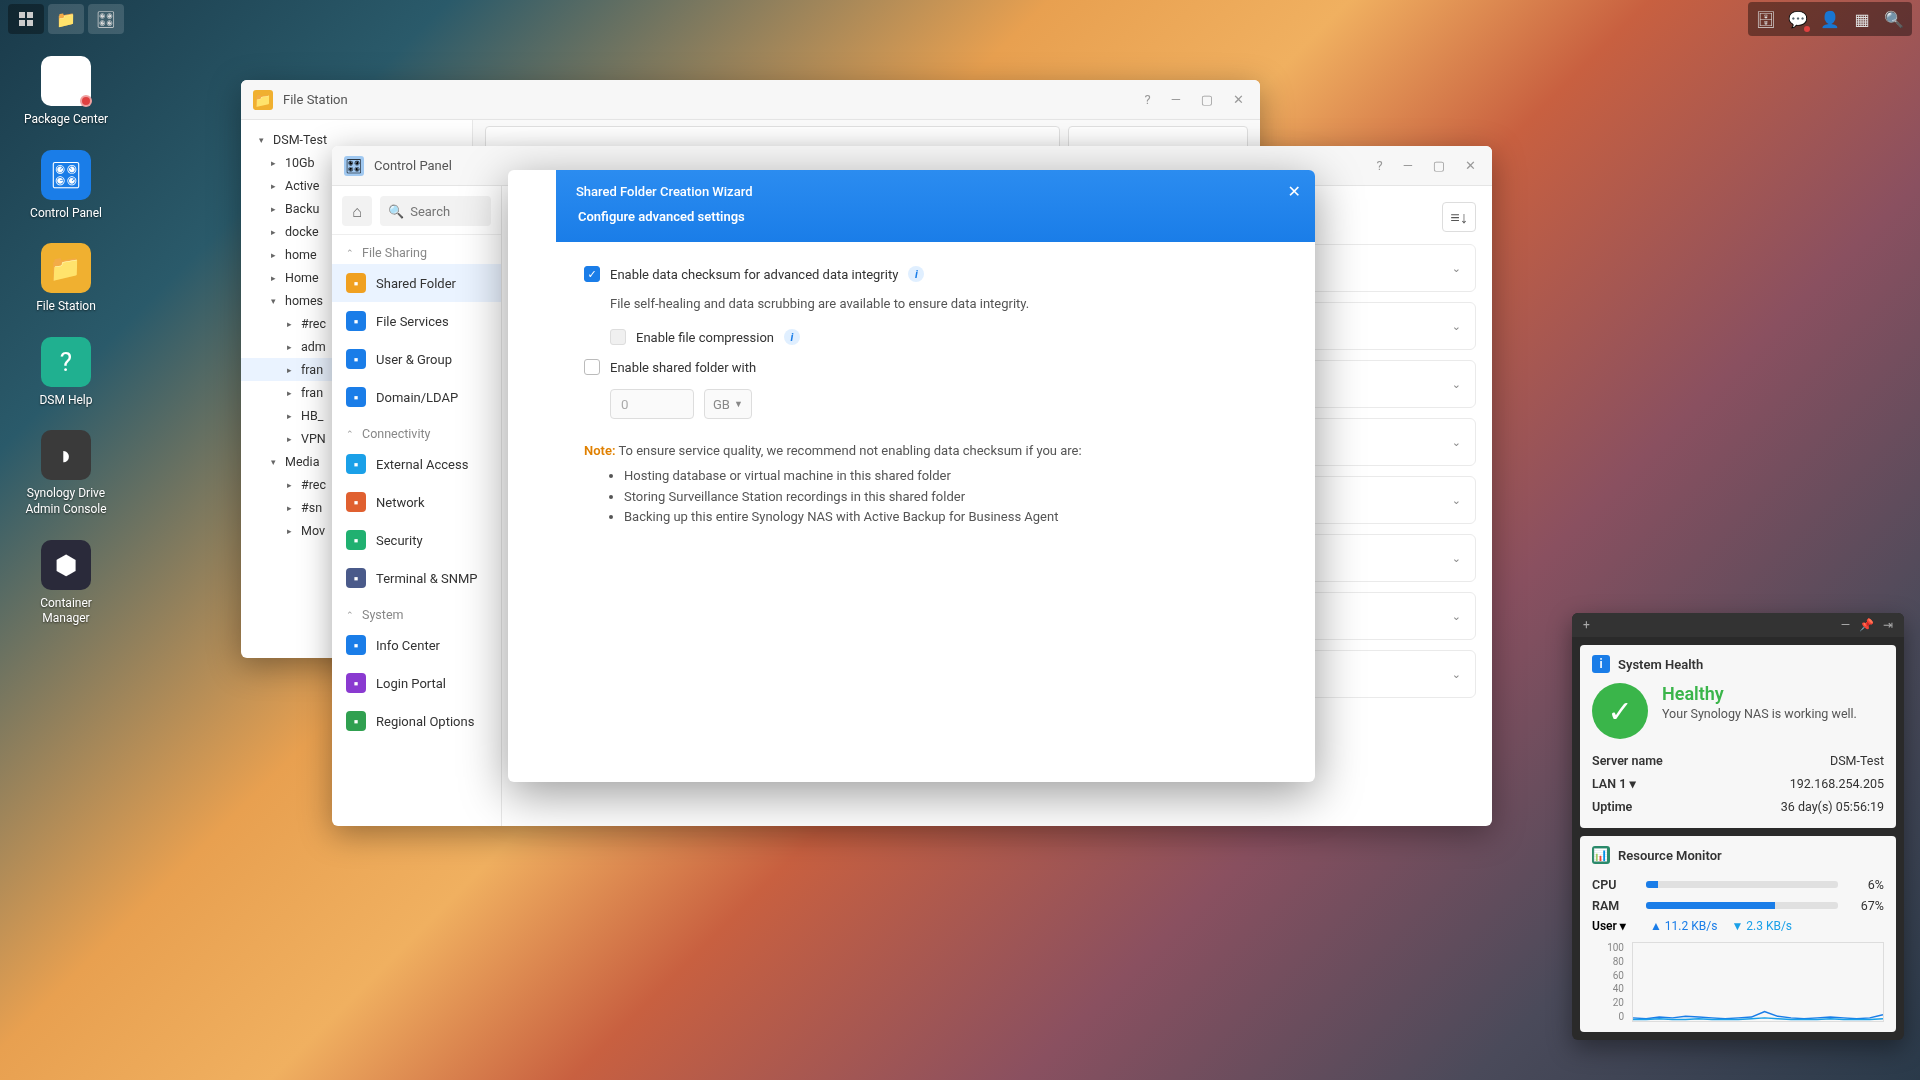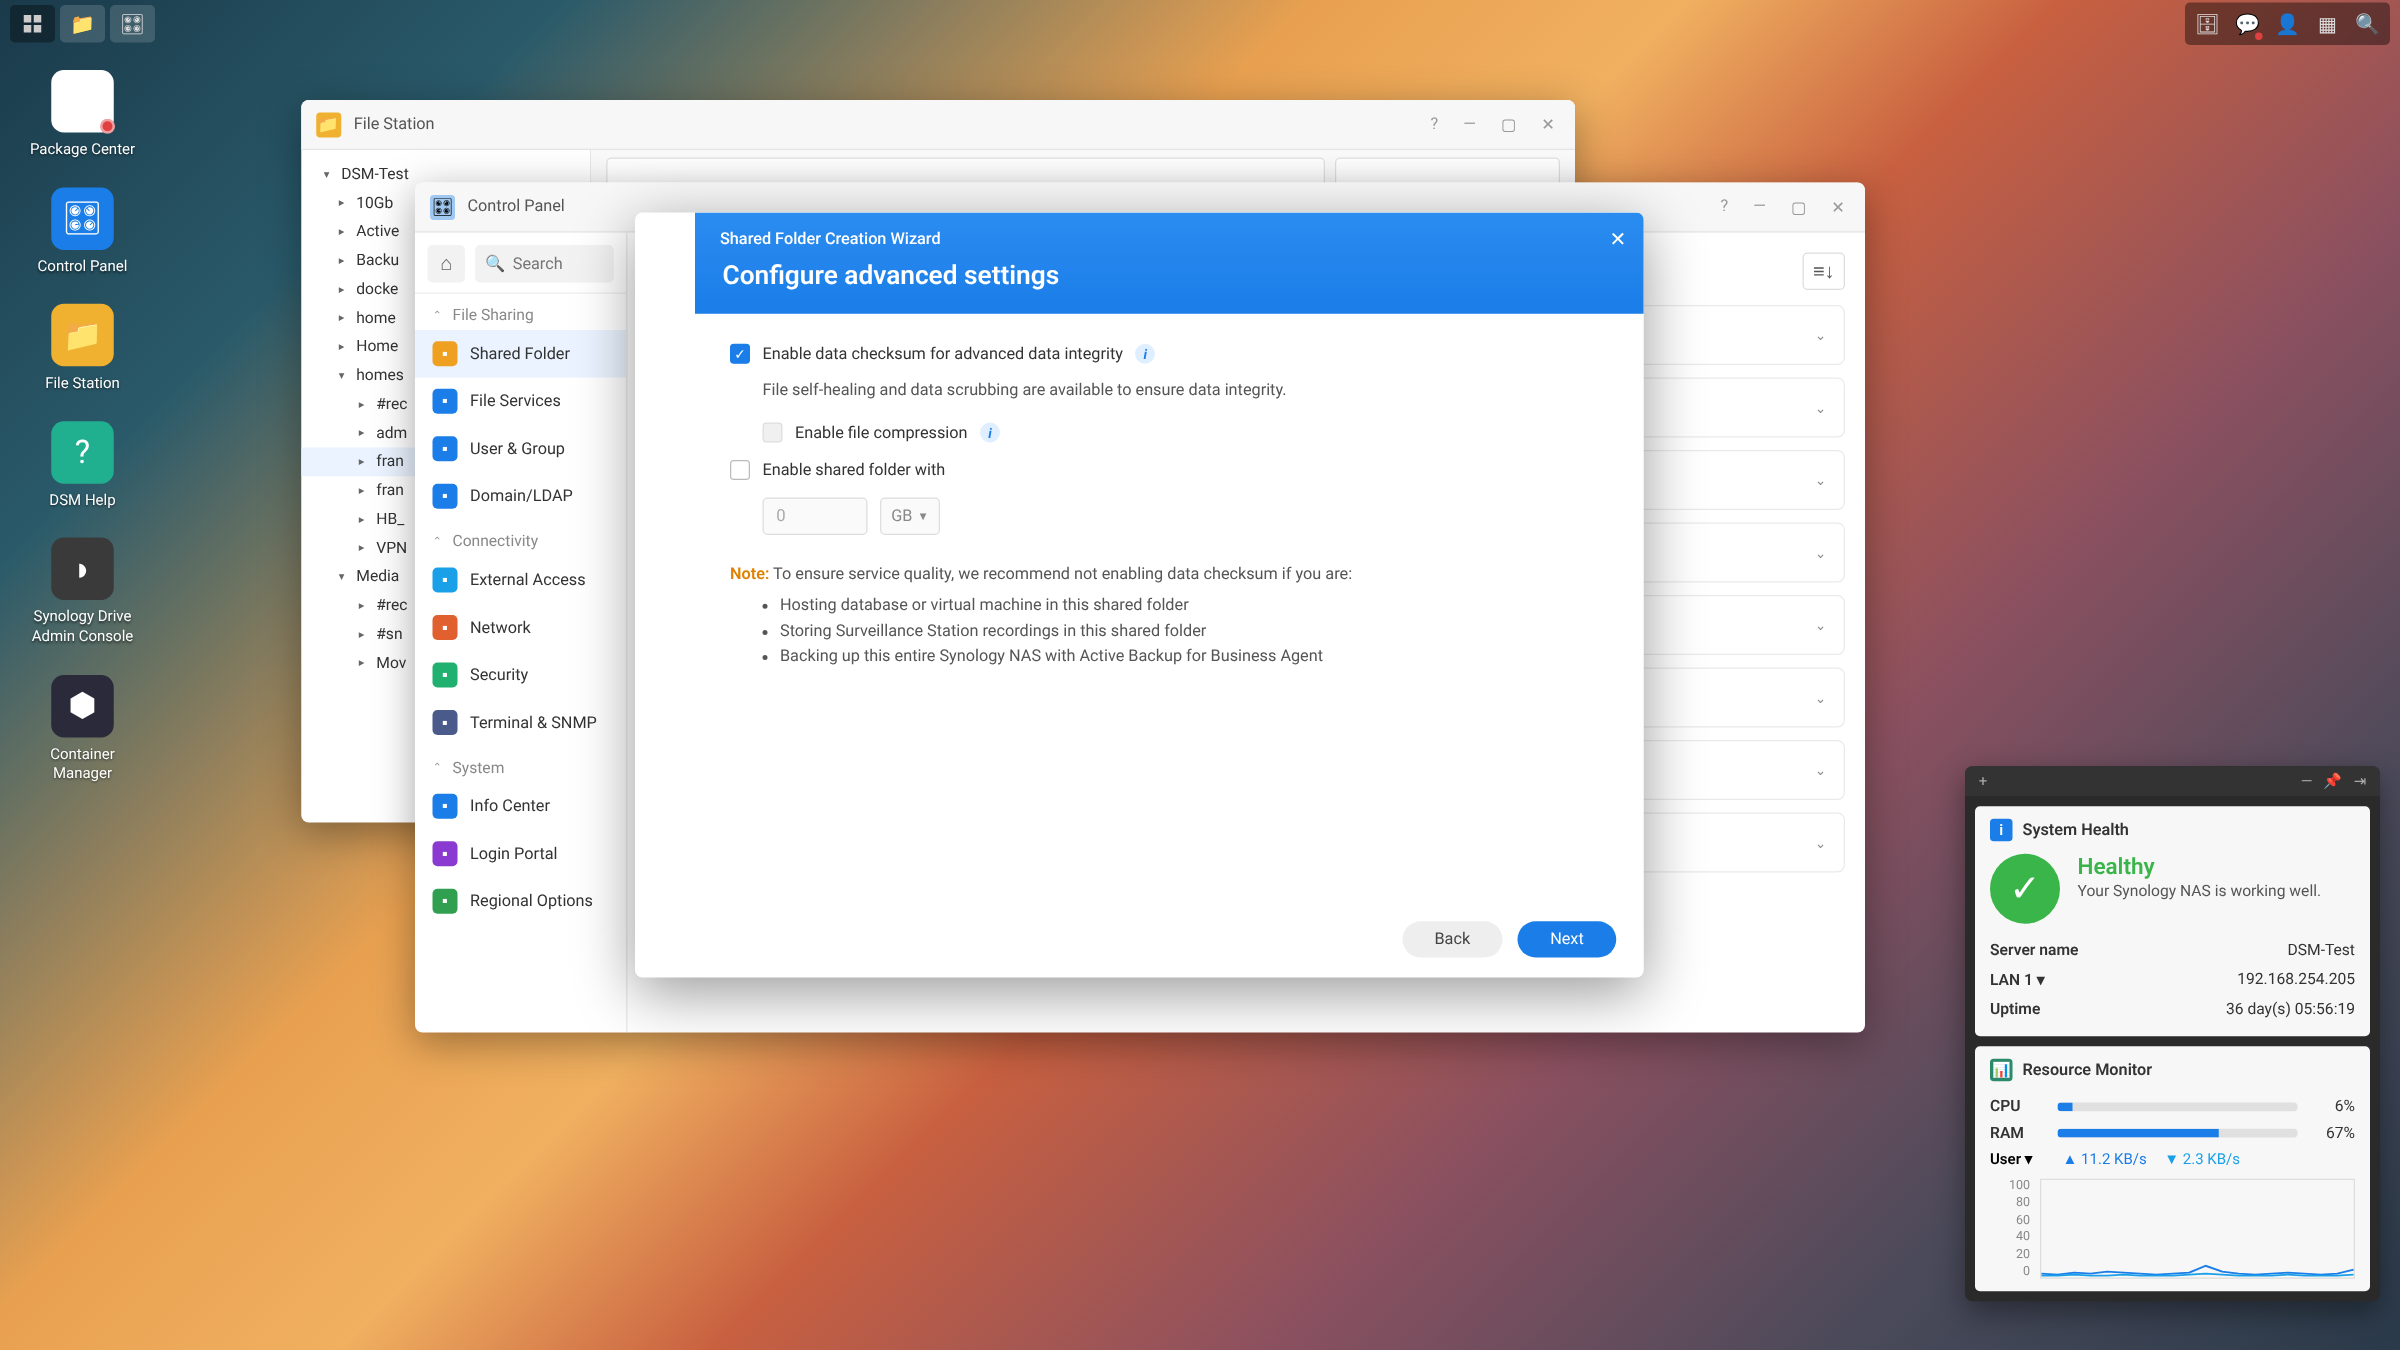--- a/index.html
+++ b/index.html
@@ -57,21 +57,21 @@
 .card-row .chev{font-size:11px;}
 .content-toolbar { display:flex; justify-content:flex-end; margin-bottom:12px; gap:8px; }
 .sort-btn { width:34px; height:30px; border:1px solid #ddd; border-radius:4px; display:flex; align-items:center; justify-content:center; color:#555; cursor:pointer; background:#fff; }
 .footer-bar { position:absolute; bottom:0; left:0; right:0; height:40px; border-top:1px solid #eee; display:flex; align-items:center; justify-content:flex-end; padding:0 16px; gap:12px; color:#555; font-size:13px; background:#fff;}
 .reload-btn { cursor:pointer; color:#666; padding:4px;}
 
 
 #wizard { position:absolute; top:170px; left:508px; width:807px; height:612px; background:#fff; border-radius:6px; box-shadow:0 12px 48px rgba(0,0,0,0.4); display:flex; flex-direction:column; overflow:hidden; z-index:50;padding-left:48px; }
 .wiz-header { background:linear-gradient(#2b8cf0,#1a7de8); color:#fff; padding:14px 20px 18px 20px; position:relative; }
 .wiz-header .wiz-title { font-size:13px; font-weight:500; margin-bottom:10px; }
-.wiz-header .wiz-subtitle { font-size:21px; font-weight:600; padding-left:2px; }
+.wiz-header .wiz-subtitle { font-size:13px; font-weight:600; padding-left:2px; }
 .wiz-close { position:absolute; top:12px; right:14px; color:#fff; cursor:pointer; font-size:16px; }
 .wiz-body { flex:1; padding:24px 28px; font-size:13px; color:#333; }
 .chk-row { display:flex; align-items:center; gap:10px; margin-bottom:14px; }
 .chk { width:16px; height:16px; border:1.5px solid #bbb; border-radius:3px; display:flex; align-items:center; justify-content:center; cursor:pointer; flex-shrink:0;}
 .chk.checked { background:#1a7de8; border-color:#1a7de8; color:#fff; font-size:11px; }
 .chk.disabled { background:#f0f0f0; border-color:#ddd; }
 .info-badge { width:16px; height:16px; border-radius:50%; background:#e0efff; color:#1a7de8; font-size:11px; display:flex; align-items:center; justify-content:center; font-style:italic; font-weight:bold; cursor:help;}
 .wiz-desc { color:#555; margin:0 0 18px 26px; font-size:13px; }
 .indent { margin-left:26px; }
 .quota-row { display:flex; gap:10px; margin:12px 0 22px 26px; }
@@ -394,24 +394,20 @@
     <div class="note-block">
       <span class="note-label">Note:</span>
       <span>To ensure service quality, we recommend not enabling data checksum if you are:</span>
       <ul id="note-bullets">
           <li>Hosting database or virtual machine in this shared folder</li>
           <li>Storing Surveillance Station recordings in this shared folder</li>
           <li>Backing up this entire Synology NAS with Active Backup for Business Agent</li>
         </ul>
     </div>
   </div>
-  <div class="wiz-footer">
-    <button class="btn btn-secondary">Back</button>
-    <button class="btn btn-primary">Next</button>
-  </div>
 </div>
 
 <div id="widgets">
   <div class="widget-bar">
     <span>+</span>
     <div>
       <span>—</span>
       <span>📌</span>
       <span>⇥</span>
     </div>

